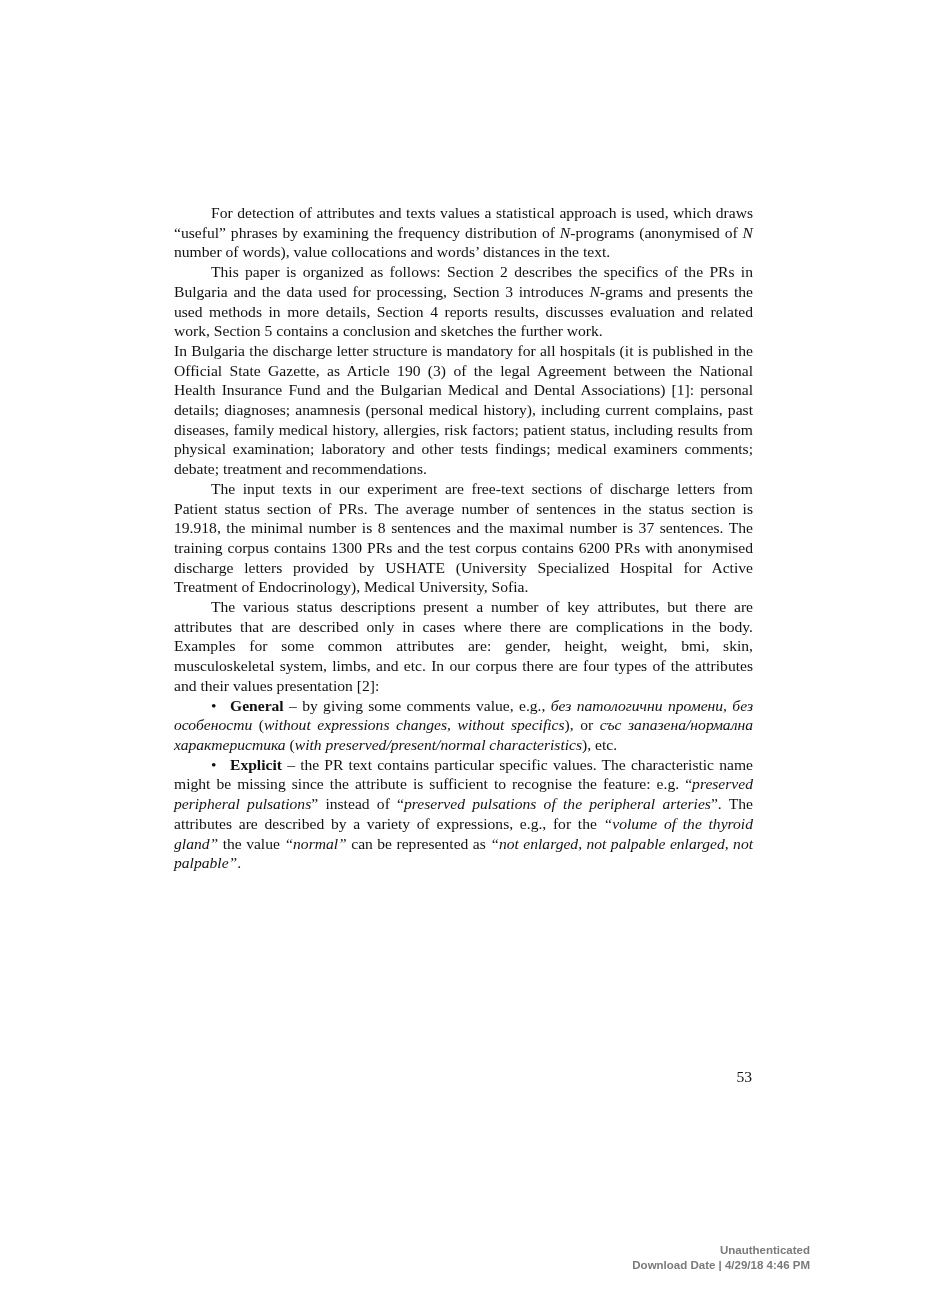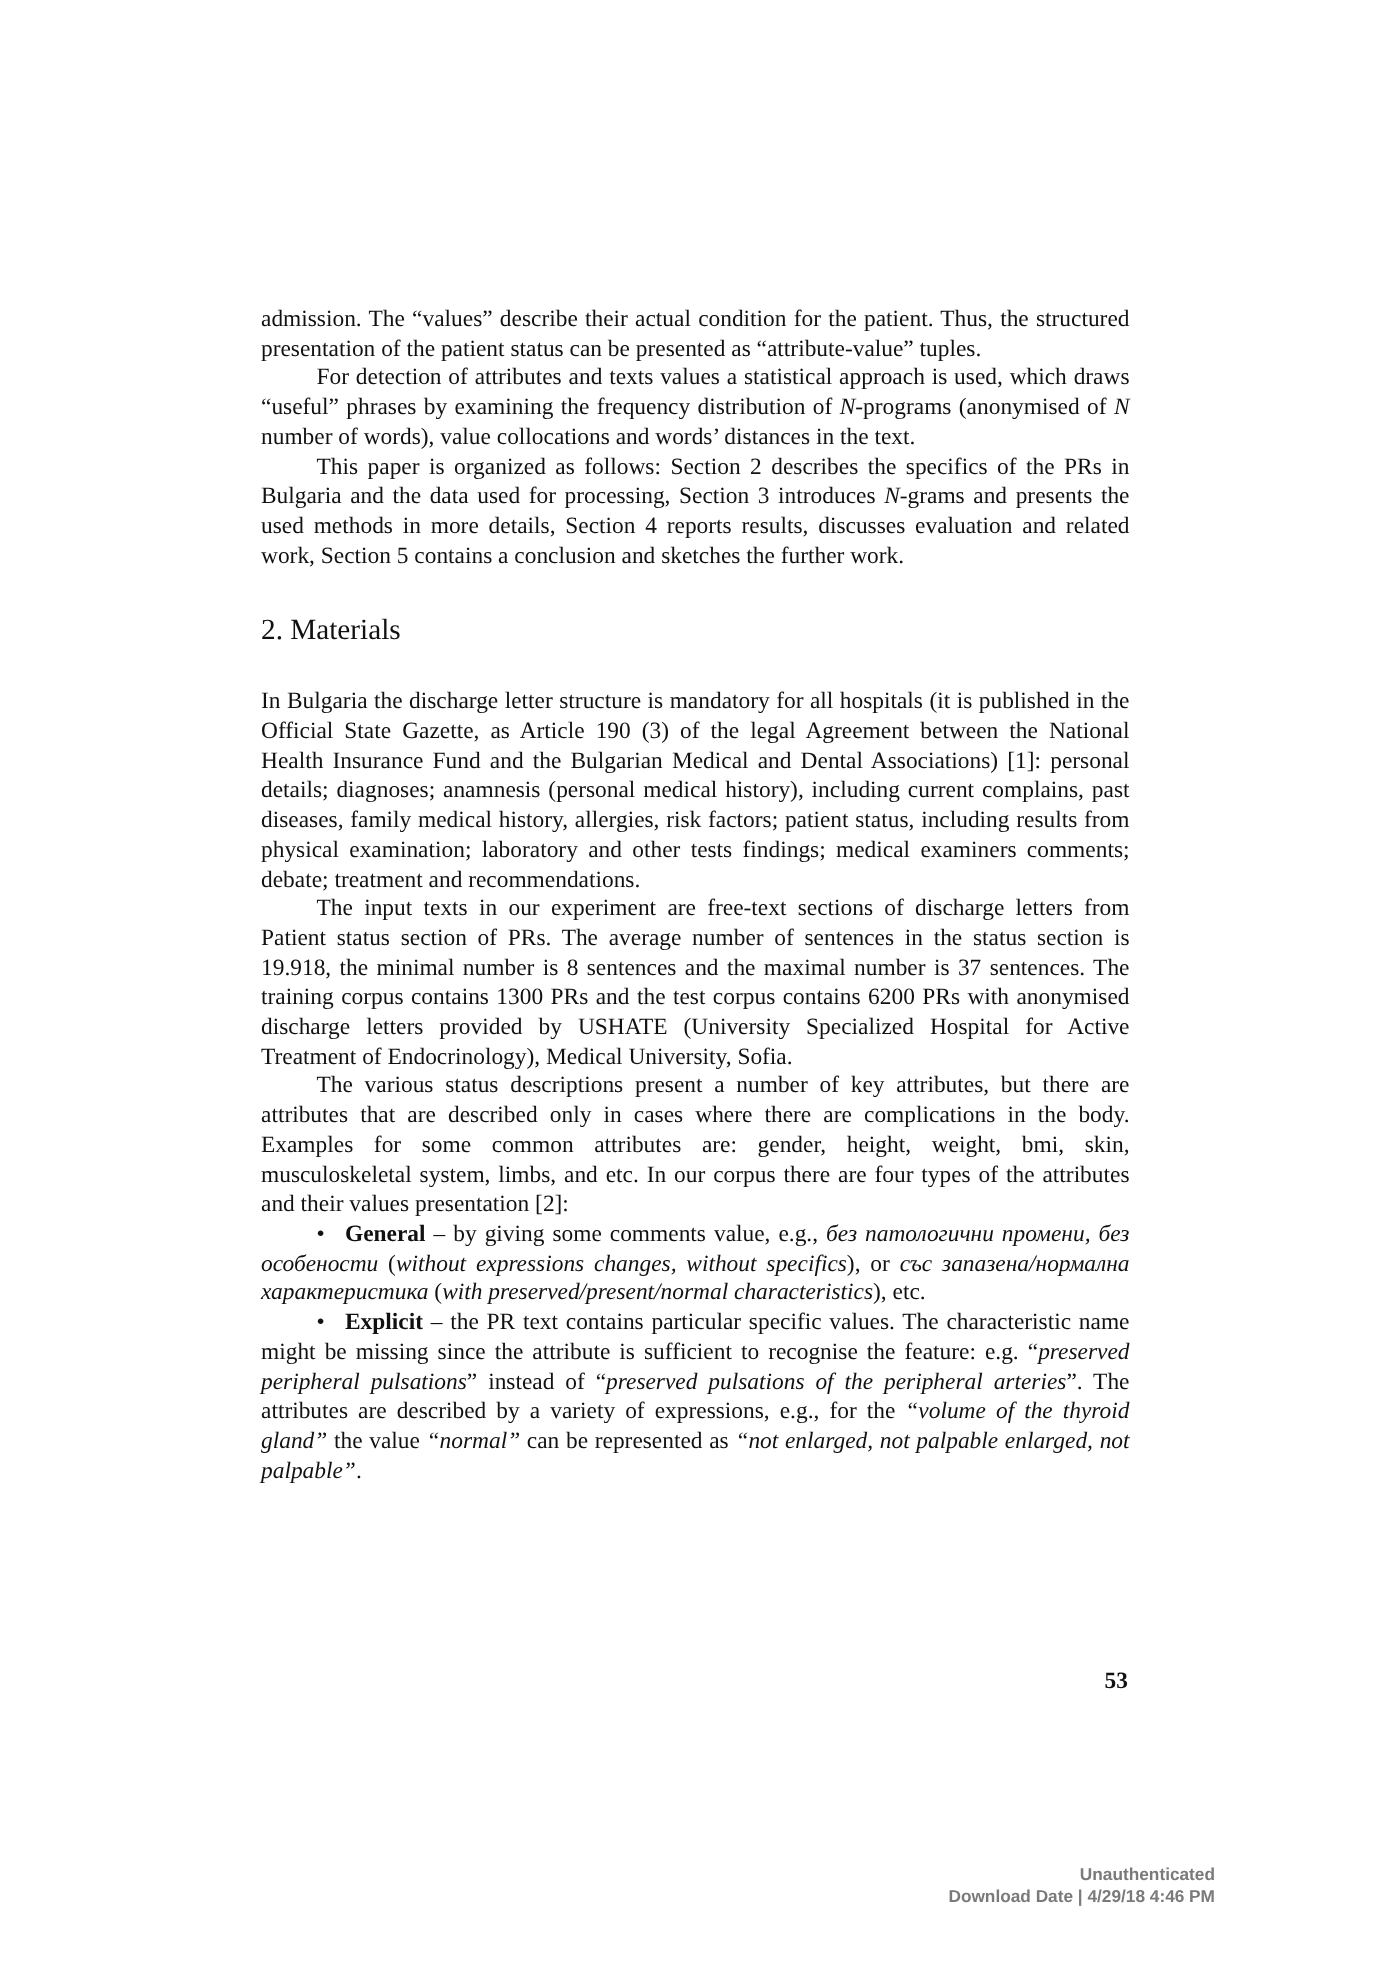--- a/index.html
+++ b/index.html
@@ -6,37 +6,35 @@
   body { width: 925px; height: 1309px; position: relative; overflow: hidden;
          font-family: "Liberation Serif", serif; color: #111; }
   .page-body { position: absolute; left: 174px; top: 203px; width: 579px;
                font-size: 15.6px; line-height: 19.7px; }
   .p { margin: 0; text-align: justify; }
   .indent { text-indent: 37px; }
   .heading { font-size: 19.5px; margin: 29px 0 25px 0; line-height: 24px; font-weight: normal; }
   .bullet { text-indent: 37px; }
   .bullet-dot { display: inline-block; width: 19px; text-indent: 0; }
   b { font-weight: bold; }
-  .page-number { position: absolute; left: 700px; top: 1112px; width: 52px;
-                 text-align: right; font-size: 15.6px; font-weight: bold; }
+  .page-number { position: absolute; left: 700px; top: 1068px; width: 52px;
+                 text-align: right; font-size: 15.6px; }
   .footer { position: absolute; right: 115px; top: 1243px; text-align: right;
             font-family: "Liberation Sans", sans-serif; font-size: 11.5px;
             line-height: 15px; color: #7a7a7a; font-weight: bold; }
 </style>
 </head>
 <body>
 
 <div class="page-body">
-  <p class="p">admission. The “values” describe their actual condition for the patient. Thus, the structured presentation of the patient status can be presented as “attribute-value” tuples.</p>
 
   <p class="p indent"><span>For detection of attributes and texts values a statistical approach is used, which draws “useful” phrases by examining the frequency distribution of </span><i>N</i><span>-programs (anonymised of </span><i>N</i><span> number of words), value collocations and words’ distances in the text.</span></p>
 
   <p class="p indent"><span>This paper is organized as follows: Section 2 describes the specifics of the PRs in Bulgaria and the data used for processing, Section 3 introduces </span><i>N</i><span>-grams and presents the used methods in more details, Section 4 reports results, discusses evaluation and related work, Section 5 contains a conclusion and sketches the further work.</span></p>
 
-  <h2 class="heading">2. Materials</h2>
 
   <p class="p">In Bulgaria the discharge letter structure is mandatory for all hospitals (it is published in the Official State Gazette, as Article 190 (3) of the legal Agreement between the National Health Insurance Fund and the Bulgarian Medical and Dental Associations) [1]: personal details; diagnoses; anamnesis (personal medical history), including current complains, past diseases, family medical history, allergies, risk factors; patient status, including results from physical examination; laboratory and other tests findings; medical examiners comments; debate; treatment and recommendations.</p>
   <p class="p indent">The input texts in our experiment are free-text sections of discharge letters from Patient status section of PRs. The average number of sentences in the status section is 19.918, the minimal number is 8 sentences and the maximal number is 37 sentences. The training corpus contains 1300 PRs and the test corpus contains 6200 PRs with anonymised discharge letters provided by USHATE (University Specialized Hospital for Active Treatment of Endocrinology), Medical University, Sofia.</p>
   <p class="p indent">The various status descriptions present a number of key attributes, but there are attributes that are described only in cases where there are complications in the body. Examples for some common attributes are: gender, height, weight, bmi, skin, musculoskeletal system, limbs, and etc. In our corpus there are four types of the attributes and their values presentation [2]:</p>
 
   <p class="p bullet"><span class="bullet-dot">•</span><b>General</b><span> – by giving some comments value, e.g., </span><i>без патологични промени, без особености</i><span> (</span><i>without expressions changes, without specifics</i><span>), or </span><i>със запазена/нормална характеристика</i><span> (</span><i>with preserved/present/normal characteristics</i><span>), etc.</span></p>
 
   <p class="p bullet"><span class="bullet-dot">•</span><b>Explicit</b><span> – the PR text contains particular specific values. The characteristic name might be missing since the attribute is sufficient to recognise the feature: e.g. “</span><i>preserved peripheral pulsations</i><span>” instead of “</span><i>preserved pulsations of the peripheral arteries</i><span>”. The attributes are described by a variety of expressions, e.g., for the </span><i>“volume of the thyroid gland”</i><span> the value </span><i>“normal”</i><span> can be represented as </span><i>“not enlarged, not palpable enlarged, not palpable”</i><span>.</span></p>
 </div>
 

